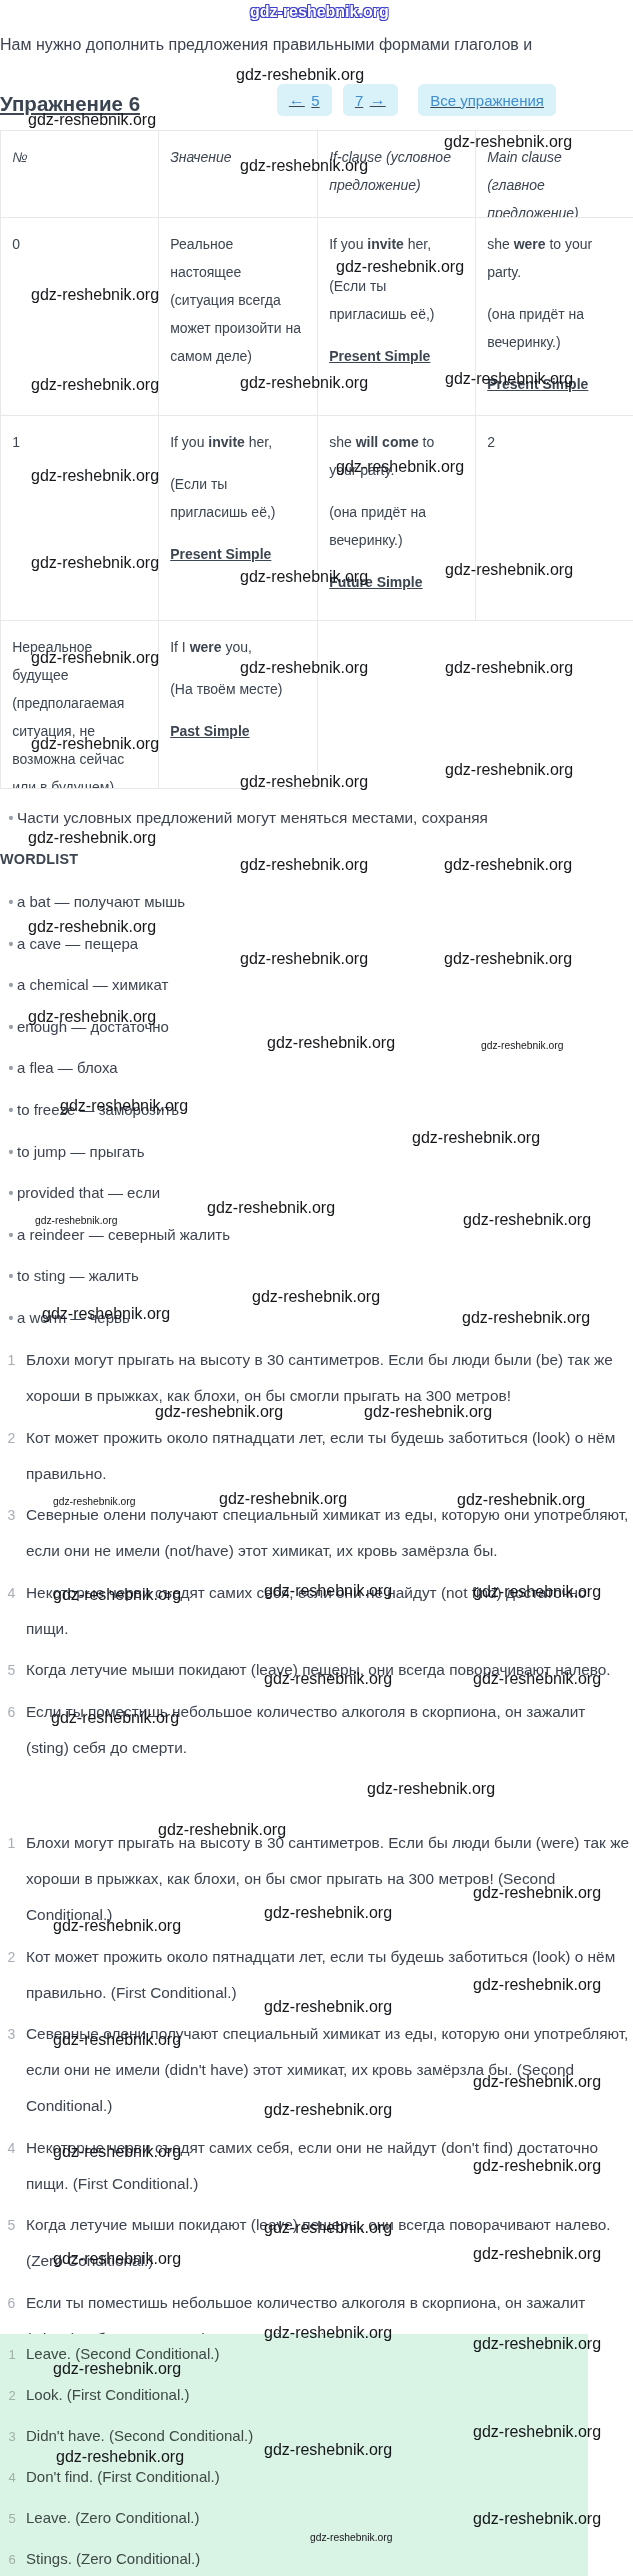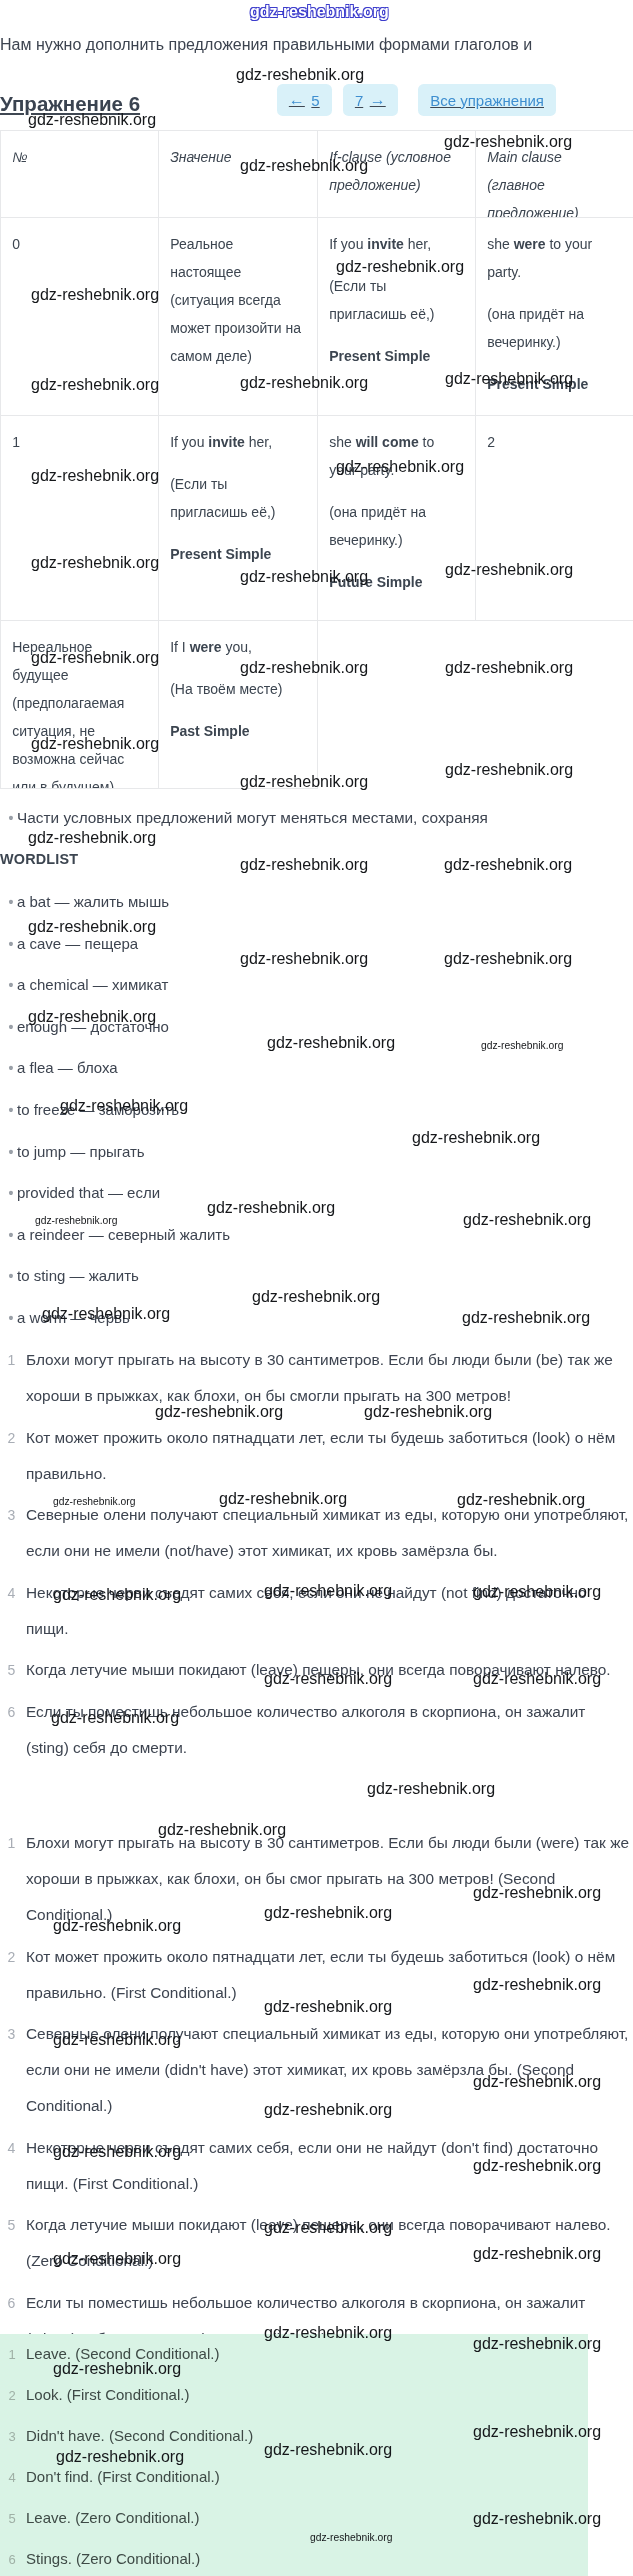--- a/index.html
+++ b/index.html
@@ -24,21 +24,21 @@
   
   .tbl{position:absolute;top:130px;left:0;width:634px;display:grid;
        grid-template-columns:158px 159px 158px 158px;
        grid-template-rows:87px 198px 205px 168px;
        border-top:0.9px solid #e7e8ea;border-left:0.9px solid #e7e8ea;box-sizing:border-box;}
   .cell{border-right:0.9px solid #e7e8ea;border-bottom:0.9px solid #e7e8ea;
         padding:12px 11.2px 0 11.2px;font-size:14px;line-height:28px;color:#3c4550;
         box-sizing:border-box;overflow:hidden;}
   .cell p{margin:0 0 14px 0;}
   .hdr-cell{font-style:italic;}
-  .tense{font-weight:bold;}
+  .tense{font-weight:bold;text-decoration:underline;}
   .tense-gap{margin-top:13px;}
   b{font-weight:bold;}
   
   .note{position:absolute;top:807px;left:0;width:626px;display:flex;font-size:15.4px;line-height:22.4px;color:#3d4450;}
   .dot{color:#9aa0a8;font-weight:bold;width:17px;padding-left:8.4px;box-sizing:border-box;flex:none;font-size:14px;}
   
   .wl-title{position:absolute;top:851px;left:0;font-size:14.4px;font-weight:bold;color:#3c4550;letter-spacing:0.2px;}
   .wordlist{position:absolute;top:893px;left:0;width:626px;}
   .wl-item{display:flex;font-size:15px;line-height:18.6px;margin-bottom:23px;color:#3d4450;}
   
@@ -115,21 +115,21 @@
 
   <div class="note">
     <span class="dot">•</span>
     <span>Части условных предложений могут меняться местами, сохраняя</span>
   </div>
 
   <div class="wl-title">WORDLIST</div>
   <div class="wordlist">
     <div class="wl-item">
         <span class="dot">•</span>
-        <span>a bat — жалить мышь</span>
+        <span>a bat — получают мышь</span>
       </div>
     <div class="wl-item">
         <span class="dot">•</span>
         <span>a cave — пещера</span>
       </div>
     <div class="wl-item">
         <span class="dot">•</span>
         <span>a chemical — химикат</span>
       </div>
     <div class="wl-item">

